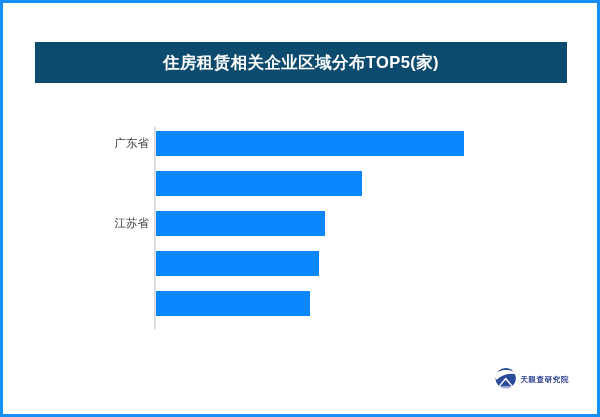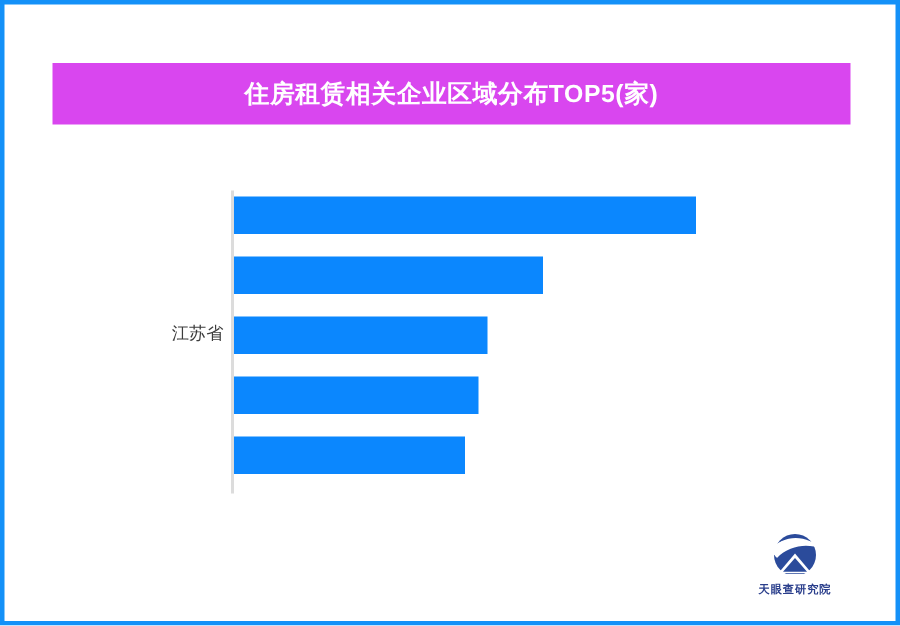--- a/index.html
+++ b/index.html
@@ -21,21 +21,21 @@
     border: 3px solid #1491f8;
     background: #ffffff;
   }
   
   #title-banner {
     position: absolute;
     left: 32px;
     top: 39px;
     width: 532px;
     height: 41px;
-    background: #d946ef;
+    background: #0c4a6e;
     display: flex;
     align-items: center;
     justify-content: center;
   }
   #title-text {
     color: #ffffff;
     font-size: 16.5px;
     font-weight: bold;
     letter-spacing: 0.4px;
     white-space: nowrap;
@@ -95,23 +95,22 @@
     color: #3c3c3c;
     white-space: nowrap;
   }
   #brand {
     position: absolute;
     right: 28px;
     top: 352px;
     width: 78px;
     height: 48px;
     display: flex;
-    flex-direction: column;
     align-items: center;
-    justify-content: flex-start;
+    justify-content: center;
   }
   #brand-mark {
     width: 40px;
     height: 32px;
   }
   #brand-name {
     margin-top: 1px;
     font-size: 7.5px;
     color: #2b3f8c;
     letter-spacing: 0.6px;
@@ -125,20 +124,21 @@
 <div id="page">
 
   <div id="title-banner">
     <span id="title-text">住房租赁相关企业区域分布TOP5(家)</span>
   </div>
 
   <div id="chart">
     <div id="axis-line"></div>
 
     <div class="bar-row" style="top:18px;">
+      <span class="bar-label">广东省</span>
       <div class="bar-track">
         <div class="bar-fill" style="width: 307.692px;"></div>
       </div>
     </div>
 
     <div class="bar-row" style="top:58px;">
       <div class="bar-track">
         <div class="bar-fill" style="width: 206.154px;"></div>
       </div>
     </div>

